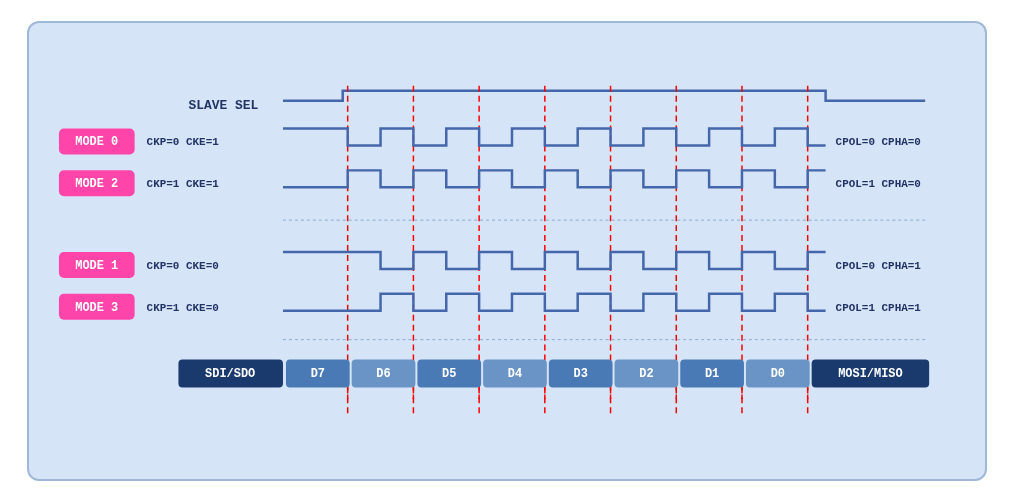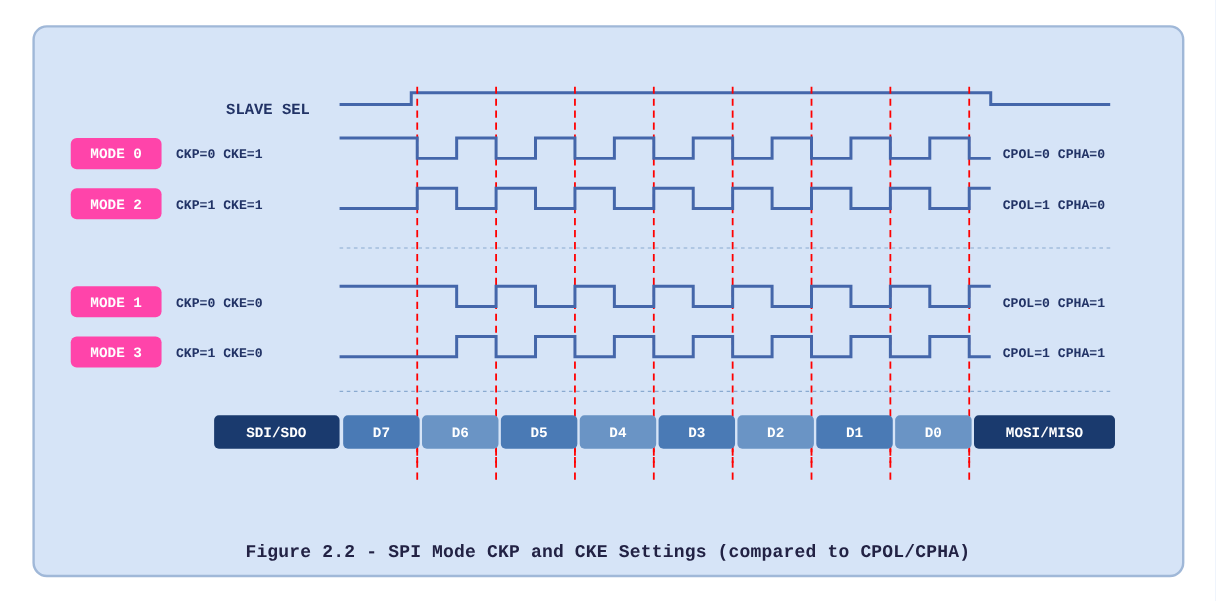--- a/index.html
+++ b/index.html
@@ -134,14 +134,13 @@
       <line x1="564" y1="318" x2="564" y2="345" stroke="red" stroke-width="1.5" stroke-dasharray="6,4"></line>
       <line x1="630" y1="318" x2="630" y2="345" stroke="red" stroke-width="1.5" stroke-dasharray="6,4"></line>
       <line x1="696" y1="318" x2="696" y2="345" stroke="red" stroke-width="1.5" stroke-dasharray="6,4"></line>
       <line x1="762" y1="318" x2="762" y2="345" stroke="red" stroke-width="1.5" stroke-dasharray="6,4"></line>
 
       <line x1="235" y1="150" x2="880" y2="150" stroke="#8aaad0" stroke-width="1" stroke-dasharray="3,3"></line>
       <line x1="235" y1="270" x2="880" y2="270" stroke="#8aaad0" stroke-width="1" stroke-dasharray="3,3"></line>
     </svg>
   </div>
 
-  <div class="caption">Figure 2.2 - SPI Mode CKP and CKE Settings (compared to CPOL/CPHA)</div>
 </div>
 
 </body></html>

